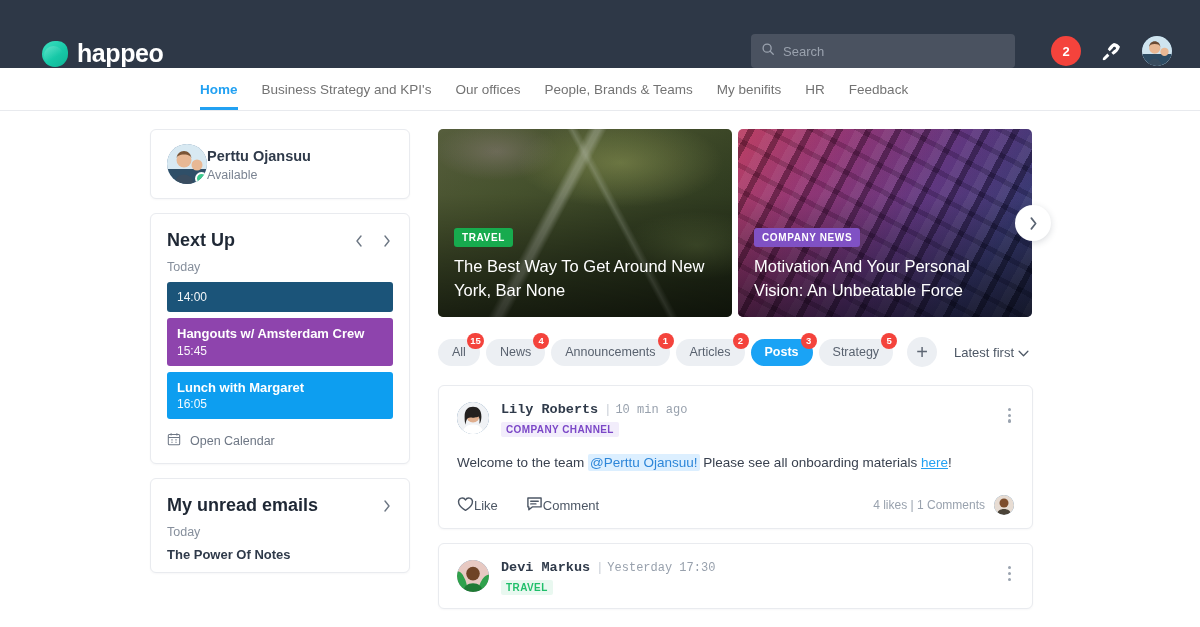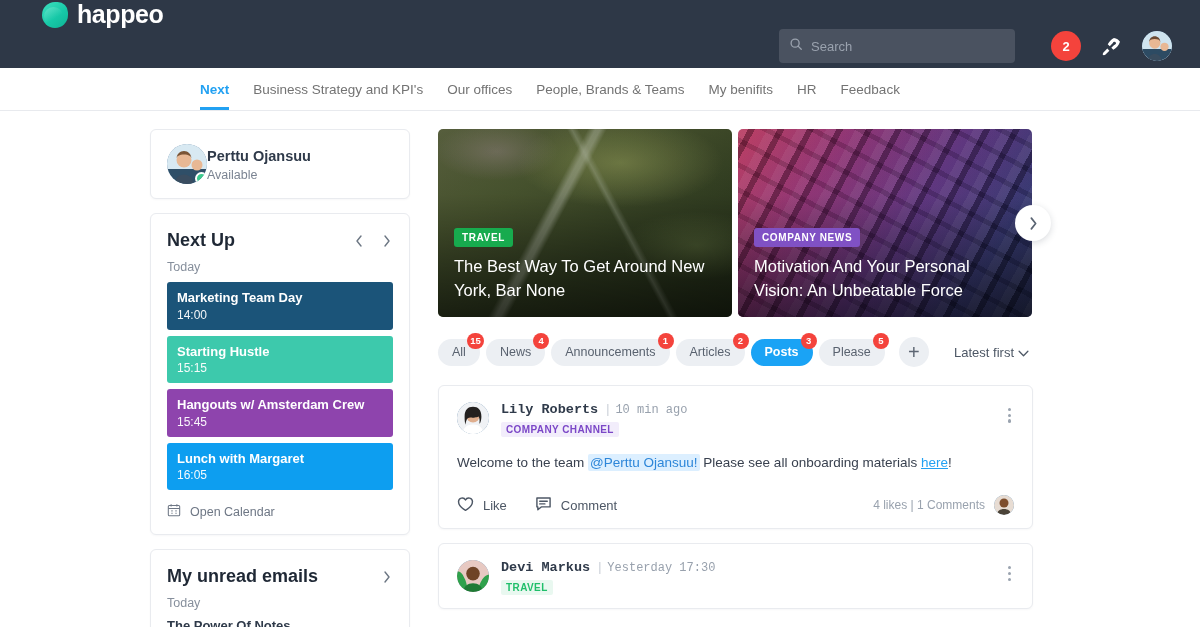--- a/index.html
+++ b/index.html
@@ -9,24 +9,23 @@
     background: #ffffff;
     font-family: "Liberation Sans", sans-serif;
     color: #2f3a4a;
   }
 
   
   .topbar {
     height: 68px;
     background: #2e3847;
     display: flex;
-    align-items: flex-start;
+    align-items: flex-end;
     padding: 0 28px 0 42px;
     position: relative;
-    flex-direction: column;
   }
   .logo-wrap { display: flex; align-items: center; gap: 9px; }
   .logo-mark {
     width: 26px; height: 26px; position: relative;
   }
   .logo-mark .drop {
     position: absolute; inset: 0;
     border-radius: 50% 50% 50% 50%;
     background: linear-gradient(140deg, #3fe0c0 0%, #17c9a8 55%, #0fb495 100%);
     border-top-right-radius: 40%;
@@ -36,21 +35,21 @@
     width: 19px; height: 19px; border-radius: 50%;
     background: linear-gradient(150deg, rgba(255,255,255,0.22), rgba(255,255,255,0) 60%);
   }
   .logo-text {
     color: #ffffff; font-size: 25px; font-weight: bold; letter-spacing: -0.4px;
   }
   .topbar-right {
     margin-left: auto; display: flex; align-items: center; gap: 20px;
   }
   .searchbox {
-    width: 236px; height: 34px; background: #4a5260; border-radius: 4px;
+    width: 264px; height: 34px; background: #4a5260; border-radius: 4px;
     display: flex; align-items: center; padding: 8px 10px; gap: 8px;
     margin-right: 16px;
   }
   .searchbox svg { flex: none; }
   .search-input {
     background: transparent; border: none; outline: none;
     color: #b9bfc9; font-size: 13px; font-family: "Liberation Sans", sans-serif;
     width: 100%;
   }
   .search-input::placeholder { color: #9aa2ae; }
@@ -248,21 +247,21 @@
   .post-body {
     font-size: 13.5px; color: #39414f; margin: 16px 0 0; line-height: 1.5;
   }
   .mention { background: #dcefff; color: #2d86d9; border-radius: 2px; padding: 1px 2px; }
   .link { color: #22a1f2; }
   .post-actions {
     display: flex; align-items: center; gap: 28px;
     margin-top: 20px; padding-top: 2px;
   }
   .action {
-    display: flex; align-items: center; gap: 9px;
+    display: flex; align-items: center; 
     font-size: 13px; color: #4d5765; cursor: pointer;
   }
   .post-stats {
     margin-left: auto; display: flex; align-items: center; gap: 9px;
     font-size: 12px; color: #99a2ae;
   }
   .avatar.mini { width: 20px; height: 20px; }
 </style>
 </head>
 <body>
@@ -311,21 +310,21 @@
           <path d="M9.5 15c0-5 3.5-8 7.5-8s7.5 3 7.5 8c0-3-3-4.5-7.5-4.5S9.5 12 9.5 15z" fill="#6b4a33"></path>
           <path d="M8 40c0-6 4-9.5 9-9.5s9 3.5 9 9.5z" fill="#394c5e"></path>
           <circle cx="30" cy="21" r="5.5" fill="#e8b894"></circle>
         </g>
       </svg>
     </div>
   </div>
 </div>
 
 <div class="navbar">
-  <div class="nav-item active">Next</div>
+  <div class="nav-item active">Home</div>
   <div class="nav-item">Business Strategy and KPI's</div>
   <div class="nav-item">Our offices</div>
   <div class="nav-item">People, Brands &amp; Teams</div>
   <div class="nav-item">My benifits</div>
   <div class="nav-item">HR</div>
   <div class="nav-item">Feedback</div>
 </div>
 
 <div class="page">
 
@@ -368,26 +367,21 @@
           <span class="arrow-btn">
             <svg width="12" height="14" viewBox="0 0 12 14">
                 <path d="M4 2l4 5-4 5" stroke="#6c7683" stroke-width="1.4" fill="none" stroke-linecap="round" stroke-linejoin="round"></path>
               </svg>
           </span>
         </span>
       </div>
       <div class="subhead">Today</div>
 
       <div class="event" style="background:#1b5479">
-        <div class="event-title">Marketing Team Day</div>
         <div class="event-time">14:00</div>
-      </div>
-      <div class="event" style="background:#3dc9ac">
-        <div class="event-title">Starting Hustle</div>
-        <div class="event-time">15:15</div>
       </div>
       <div class="event" style="background:#8e44ad">
         <div class="event-title">Hangouts w/ Amsterdam Crew</div>
         <div class="event-time">15:45</div>
       </div>
       <div class="event" style="background:#0d9ef0">
         <div class="event-title">Lunch with Margaret</div>
         <div class="event-time">16:05</div>
       </div>
 
@@ -464,21 +458,21 @@
       </div>
       <div class="chip">
         <span>Articles</span>
         <span class="count">2</span>
       </div>
       <div class="chip active">
         <span>Posts</span>
         <span class="count">3</span>
       </div>
       <div class="chip">
-        <span>Please</span>
+        <span>Strategy</span>
         <span class="count">5</span>
       </div>
 
       <div class="add-btn">
         <span>+</span>
       </div>
 
       <div class="sortby">
         <span>Latest first</span>
         <span>

